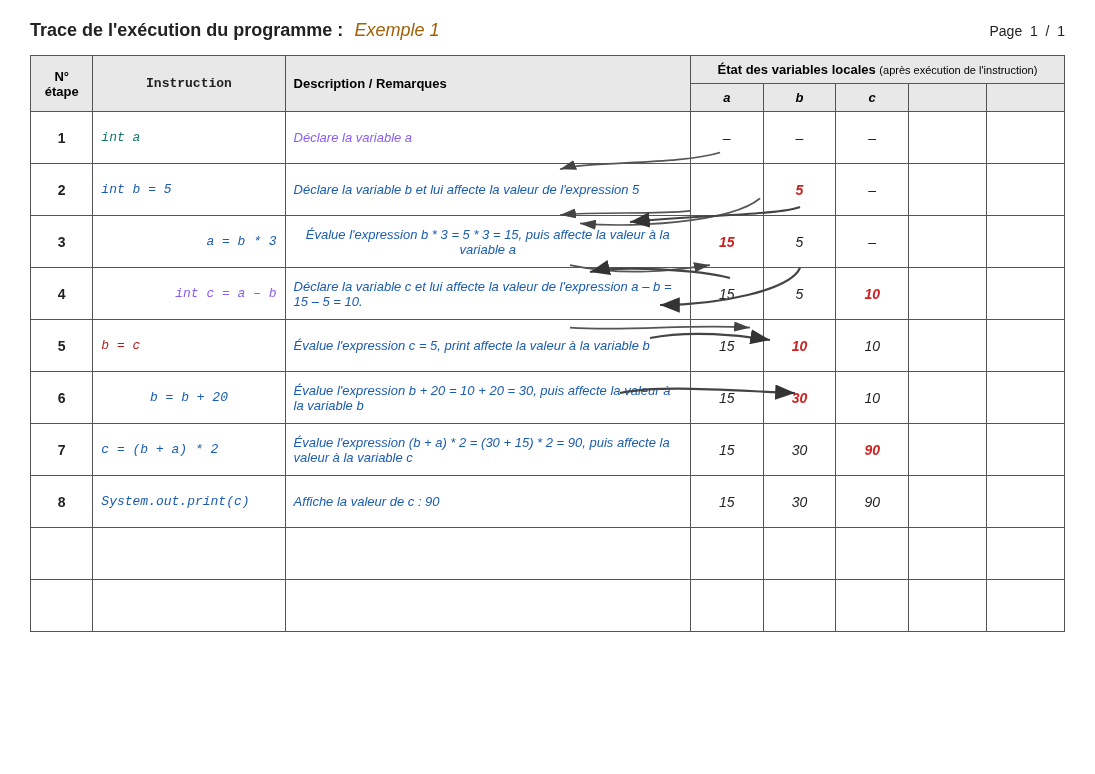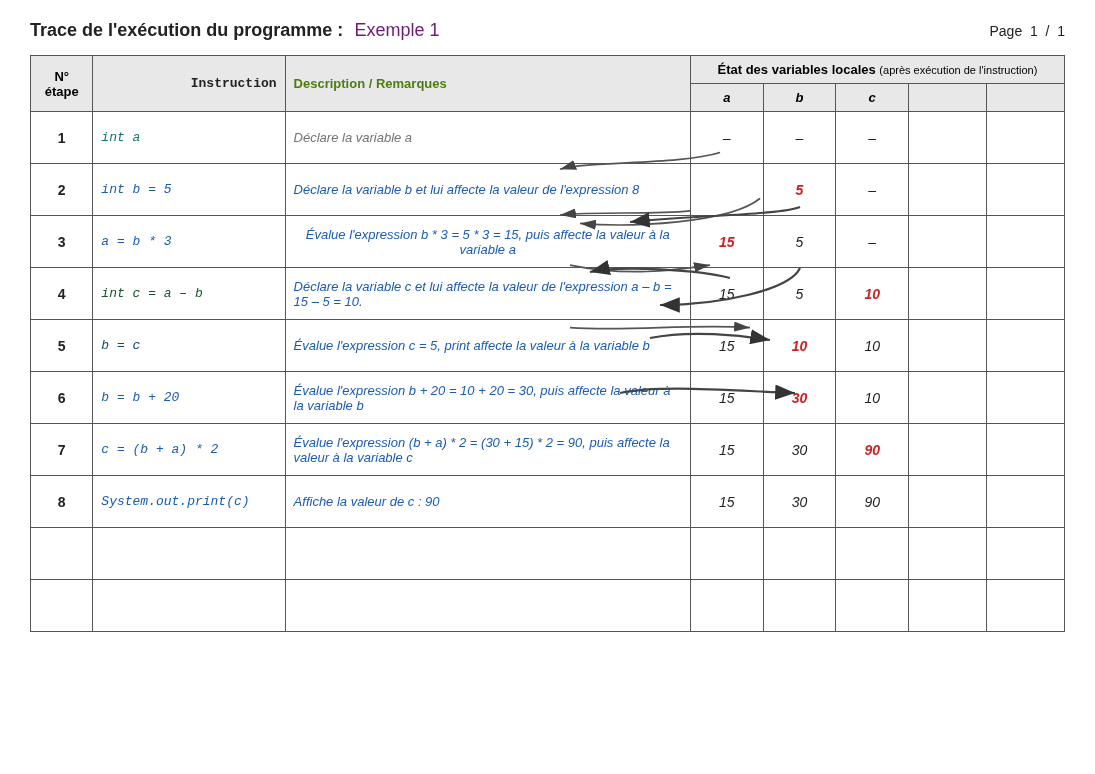--- a/index.html
+++ b/index.html
@@ -18,22 +18,23 @@
       margin-bottom: 14px;
     }
 
     .page-title {
       font-size: 18px;
       font-weight: bold;
       color: #222;
     }
 
     .page-title .subtitle {
+      font-style: italic;
       font-weight: normal;
-      color: #701a75;
+      color: #a16207;
       margin-left: 6px;
     }
 
     .page-number {
       font-size: 14px;
       font-weight: bold;
       color: #222;
     }
 
     .page-number span {
@@ -164,88 +165,88 @@
     <span>/</span>&nbsp;
     <span>1</span>
   </div>
 </div>
 
 <div class="table-wrapper">
   <table>
     <thead>
       <tr class="header-row-1">
         <th rowspan="2" class="col-step">N°<br>étape</th>
-        <th rowspan="2" class="col-instruction" style="text-align:right; font-style:normal; color:#222;">Instruction</th>
-        <th rowspan="2" class="col-description" style="text-align:left; font-style:normal; color:#4d7c0f;">Description / Remarques</th>
+        <th rowspan="2" class="col-instruction" style="text-align:center; font-style:normal; color:#222;">Instruction</th>
+        <th rowspan="2" class="col-description" style="text-align:left; font-style:normal; color:#000000;">Description / Remarques</th>
         <th colspan="5" class="etat-header">
           État des variables locales <span class="etat-sub">(après exécution de l'instruction)</span>
         </th>
       </tr>
       <tr class="header-row-2">
         <th class="col-var" style="font-style:italic;">a</th>
         <th class="col-var" style="font-style:italic;">b</th>
         <th class="col-var" style="font-style:italic;">c</th>
         <th class="col-extra"></th>
         <th class="col-extra"></th>
       </tr>
     </thead>
     <tbody id="table-body">
     <tr class="data-row">
           <td class="step-num">1</td>
           <td class="col-instruction" style="font-style: italic; color: #0f766e;">int a</td>
-          <td class="col-description" style="font-style: italic; color: #737373;">Déclare la variable a</td>
+          <td class="col-description" style="font-style: italic; color: #8b5cf6;">Déclare la variable a</td>
           <td class="var-value">–</td>
           <td class="var-value">–</td>
           <td class="var-value">–</td>
           <td class="col-extra"></td>
           <td class="col-extra"></td>
         </tr>
         <tr class="data-row">
           <td class="step-num">2</td>
           <td class="col-instruction" style="font-style: italic; color: rgb(26, 92, 179);">int b = 5</td>
-          <td class="col-description" style="font-style: italic; color: rgb(26, 92, 179);">Déclare la variable b et lui affecte la valeur de l'expression 8</td>
+          <td class="col-description" style="font-style: italic; color: rgb(26, 92, 179);">Déclare la variable b et lui affecte la valeur de l'expression 5</td>
           <td class="var-value"></td>
           <td class="var-value changed">5</td>
           <td class="var-value">–</td>
           <td class="col-extra"></td>
           <td class="col-extra"></td>
         </tr>
         <tr class="data-row">
           <td class="step-num">3</td>
-          <td class="col-instruction" style="font-style: italic; color: rgb(26, 92, 179);">a = b * 3</td>
+          <td class="col-instruction" style="font-style: italic; color: rgb(26, 92, 179); text-align: right;">a = b * 3</td>
           <td class="col-description" style="font-style: italic; color: rgb(26, 92, 179); text-align: center;">Évalue l'expression b * 3 = 5 * 3 = 15, puis affecte la valeur à la variable a</td>
           <td class="var-value changed">15</td>
           <td class="var-value">5</td>
           <td class="var-value">–</td>
           <td class="col-extra"></td>
           <td class="col-extra"></td>
         </tr>
         <tr class="data-row">
           <td class="step-num">4</td>
-          <td class="col-instruction" style="color: #14532d;">int c = a – b</td>
+          <td class="col-instruction" style="color: #8b5cf6; text-align: right;">int c = a – b</td>
           <td class="col-description" style="font-style: italic; color: rgb(26, 92, 179);">Déclare la variable c et lui affecte la valeur de l'expression a – b = 15 – 5 = 10.</td>
           <td class="var-value">15</td>
           <td class="var-value">5</td>
           <td class="var-value changed">10</td>
           <td class="col-extra"></td>
           <td class="col-extra"></td>
         </tr>
         <tr class="data-row">
           <td class="step-num">5</td>
-          <td class="col-instruction" style="font-style: italic; color: #0c4a6e;">b = c</td>
+          <td class="col-instruction" style="font-style: italic; color: #b91c1c;">b = c</td>
           <td class="col-description" style="font-style: italic; color: rgb(26, 92, 179);">Évalue l'expression c = 5, print affecte la valeur à la variable b</td>
           <td class="var-value">15</td>
           <td class="var-value changed">10</td>
           <td class="var-value">10</td>
           <td class="col-extra"></td>
           <td class="col-extra"></td>
         </tr>
         <tr class="data-row">
           <td class="step-num">6</td>
-          <td class="col-instruction" style="font-style: italic; color: rgb(26, 92, 179);">b = b + 20</td>
+          <td class="col-instruction" style="font-style: italic; color: rgb(26, 92, 179); text-align: center;">b = b + 20</td>
           <td class="col-description" style="font-style: italic; color: rgb(26, 92, 179);">Évalue l'expression b + 20 = 10 + 20 = 30, puis affecte la valeur à la variable b</td>
           <td class="var-value">15</td>
           <td class="var-value changed">30</td>
           <td class="var-value">10</td>
           <td class="col-extra"></td>
           <td class="col-extra"></td>
         </tr>
         <tr class="data-row">
           <td class="step-num">7</td>
           <td class="col-instruction" style="font-style: italic; color: rgb(26, 92, 179);">c = (b + a) * 2</td>

